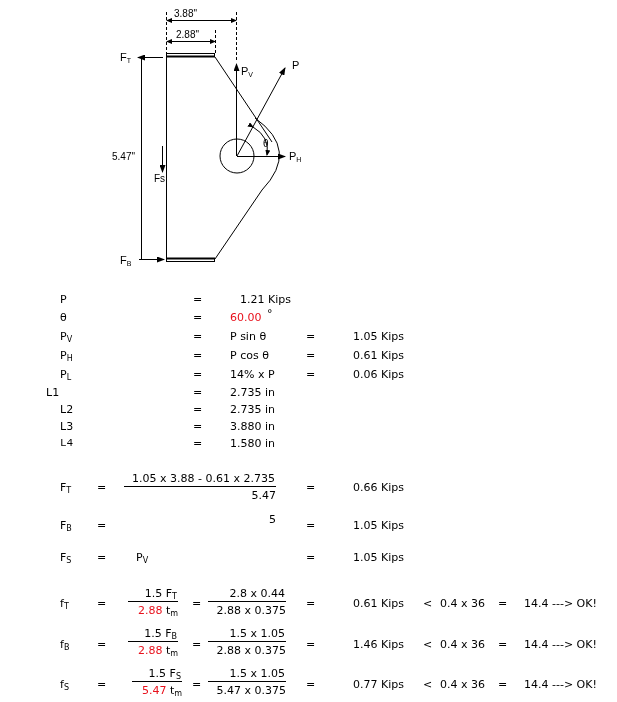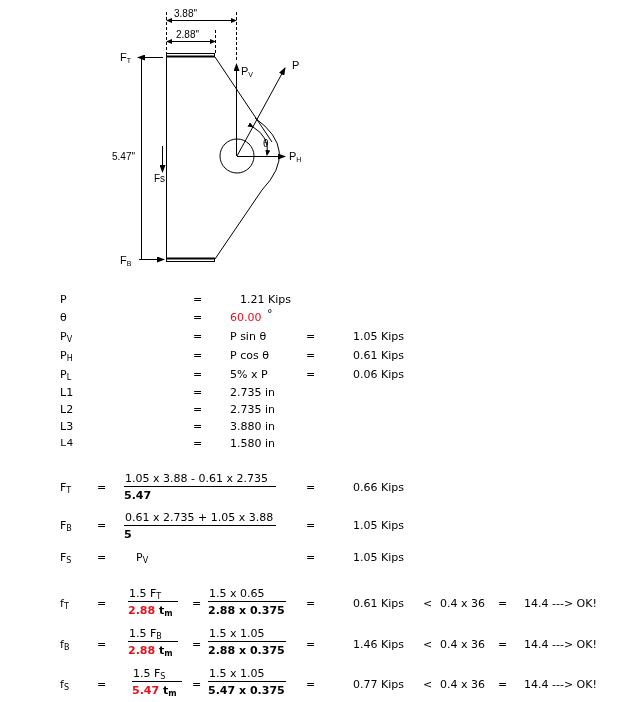--- a/index.html
+++ b/index.html
@@ -2,23 +2,23 @@
 <html><head>
 <meta charset="utf-8">
 <style>
   html, body { margin:0; padding:0; background:#ffffff; }
   body { width:617px; height:702px; position:relative; overflow:hidden;
          font-family:"DejaVu Sans", sans-serif; font-size:11px; color:#000; }
   .abs { position:absolute; white-space:nowrap; line-height:13px; }
   .red { color:#e8101b; }
   sub { font-size:8px; vertical-align:-2px; line-height:0; }
   svg text { font-family:"Liberation Sans", sans-serif; }
-  .frac { position:absolute; text-align:left; white-space:nowrap; }
+  .frac { position:absolute; text-align:right; white-space:nowrap; }
   .frac .num { display:block; line-height:13px; border-bottom:1px solid #000; padding:0 1px 1px 1px; }
-  .frac .den { display:block; line-height:13px; padding-top:2px;font-weight:bold; }
+  .frac .den { display:block; line-height:13px; padding-top:2px; }
 </style>
 </head>
 <body>
 
 <svg width="617" height="275" style="position:absolute;left:0;top:0;" xmlns="http://www.w3.org/2000/svg">
   <defs>
     <marker id="ah" markerWidth="8" markerHeight="6" refX="7" refY="3" orient="auto" markerUnits="userSpaceOnUse">
       <path d="M0,0 L8,3 L0,6 z" fill="#000"></path>
     </marker>
     <marker id="ahs" markerWidth="6" markerHeight="5" refX="5" refY="2.5" orient="auto" markerUnits="userSpaceOnUse">
@@ -106,25 +106,25 @@
   <div class="abs" style="left:353px;top:330px;">1.05 Kips</div>
 
   <div class="abs" style="left:60px;top:349px;"><span>P</span><sub>H</sub></div>
   <div class="abs" style="left:193px;top:349px;">=</div>
   <div class="abs" style="left:230px;top:349px;">P cos θ</div>
   <div class="abs" style="left:306px;top:349px;">=</div>
   <div class="abs" style="left:353px;top:349px;">0.61 Kips</div>
 
   <div class="abs" style="left:60px;top:368px;"><span>P</span><sub>L</sub></div>
   <div class="abs" style="left:193px;top:368px;">=</div>
-  <div class="abs" style="left:230px;top:368px;">5% x P</div>
+  <div class="abs" style="left:230px;top:368px;">14% x P</div>
   <div class="abs" style="left:306px;top:368px;">=</div>
   <div class="abs" style="left:353px;top:368px;">0.06 Kips</div>
 
-  <div class="abs" style="left:60px;top:386px;">L1</div>
+  <div class="abs" style="left:46px;top:386px;">L1</div>
   <div class="abs" style="left:193px;top:386px;">=</div>
   <div class="abs" style="left:230px;top:386px;">2.735 in</div>
 
   <div class="abs" style="left:60px;top:403px;">L2</div>
   <div class="abs" style="left:193px;top:403px;">=</div>
   <div class="abs" style="left:230px;top:403px;">2.735 in</div>
 
   <div class="abs" style="left:60px;top:420px;">L3</div>
   <div class="abs" style="left:193px;top:420px;">=</div>
   <div class="abs" style="left:230px;top:420px;">3.880 in</div>
@@ -141,21 +141,20 @@
   <div class="frac" style="left:124px;top:472px;width:152px;">
     <span class="num">1.05 x 3.88 - 0.61 x 2.735</span>
     <span class="den">5.47</span>
   </div>
   <div class="abs" style="left:306px;top:481px;">=</div>
   <div class="abs" style="left:353px;top:481px;">0.66 Kips</div>
 
   <div class="abs" style="left:60px;top:519px;"><span>F</span><sub>B</sub></div>
   <div class="abs" style="left:97px;top:519px;">=</div>
   <div class="frac" style="left:124px;top:511px;width:152px;">
-    <span class="num">0.61 x 2.735 + 1.05 x 3.88</span>
     <span class="den">5</span>
   </div>
   <div class="abs" style="left:306px;top:519px;">=</div>
   <div class="abs" style="left:353px;top:519px;">1.05 Kips</div>
 
   <div class="abs" style="left:60px;top:551px;"><span>F</span><sub>S</sub></div>
   <div class="abs" style="left:97px;top:551px;">=</div>
   <div class="abs" style="left:136px;top:551px;"><span>P</span><sub>V</sub></div>
   <div class="abs" style="left:306px;top:551px;">=</div>
   <div class="abs" style="left:353px;top:551px;">1.05 Kips</div>
@@ -164,21 +163,21 @@
 <div>
 
   <div class="abs" style="left:60px;top:597px;"><span>f</span><sub>T</sub></div>
   <div class="abs" style="left:97px;top:597px;">=</div>
   <div class="frac" style="left:128px;top:587px;width:50px;">
     <span class="num"><span>1.5 F</span><sub>T</sub></span>
     <span class="den"><span class="red">2.88</span><span> t</span><sub>m</sub></span>
   </div>
   <div class="abs" style="left:192px;top:597px;">=</div>
   <div class="frac" style="left:208px;top:587px;width:78px;">
-    <span class="num">1.5 x 0.65</span>
+    <span class="num">2.8 x 0.44</span>
     <span class="den">2.88 x 0.375</span>
   </div>
   <div class="abs" style="left:306px;top:597px;">=</div>
   <div class="abs" style="left:353px;top:597px;">0.61 Kips</div>
   <div class="abs" style="left:423px;top:597px;">&lt;</div>
   <div class="abs" style="left:440px;top:597px;">0.4 x 36</div>
   <div class="abs" style="left:498px;top:597px;">=</div>
   <div class="abs" style="left:524px;top:597px;">14.4 ---&gt; OK!</div>
 
   <div class="abs" style="left:60px;top:638px;"><span>f</span><sub>B</sub></div>

